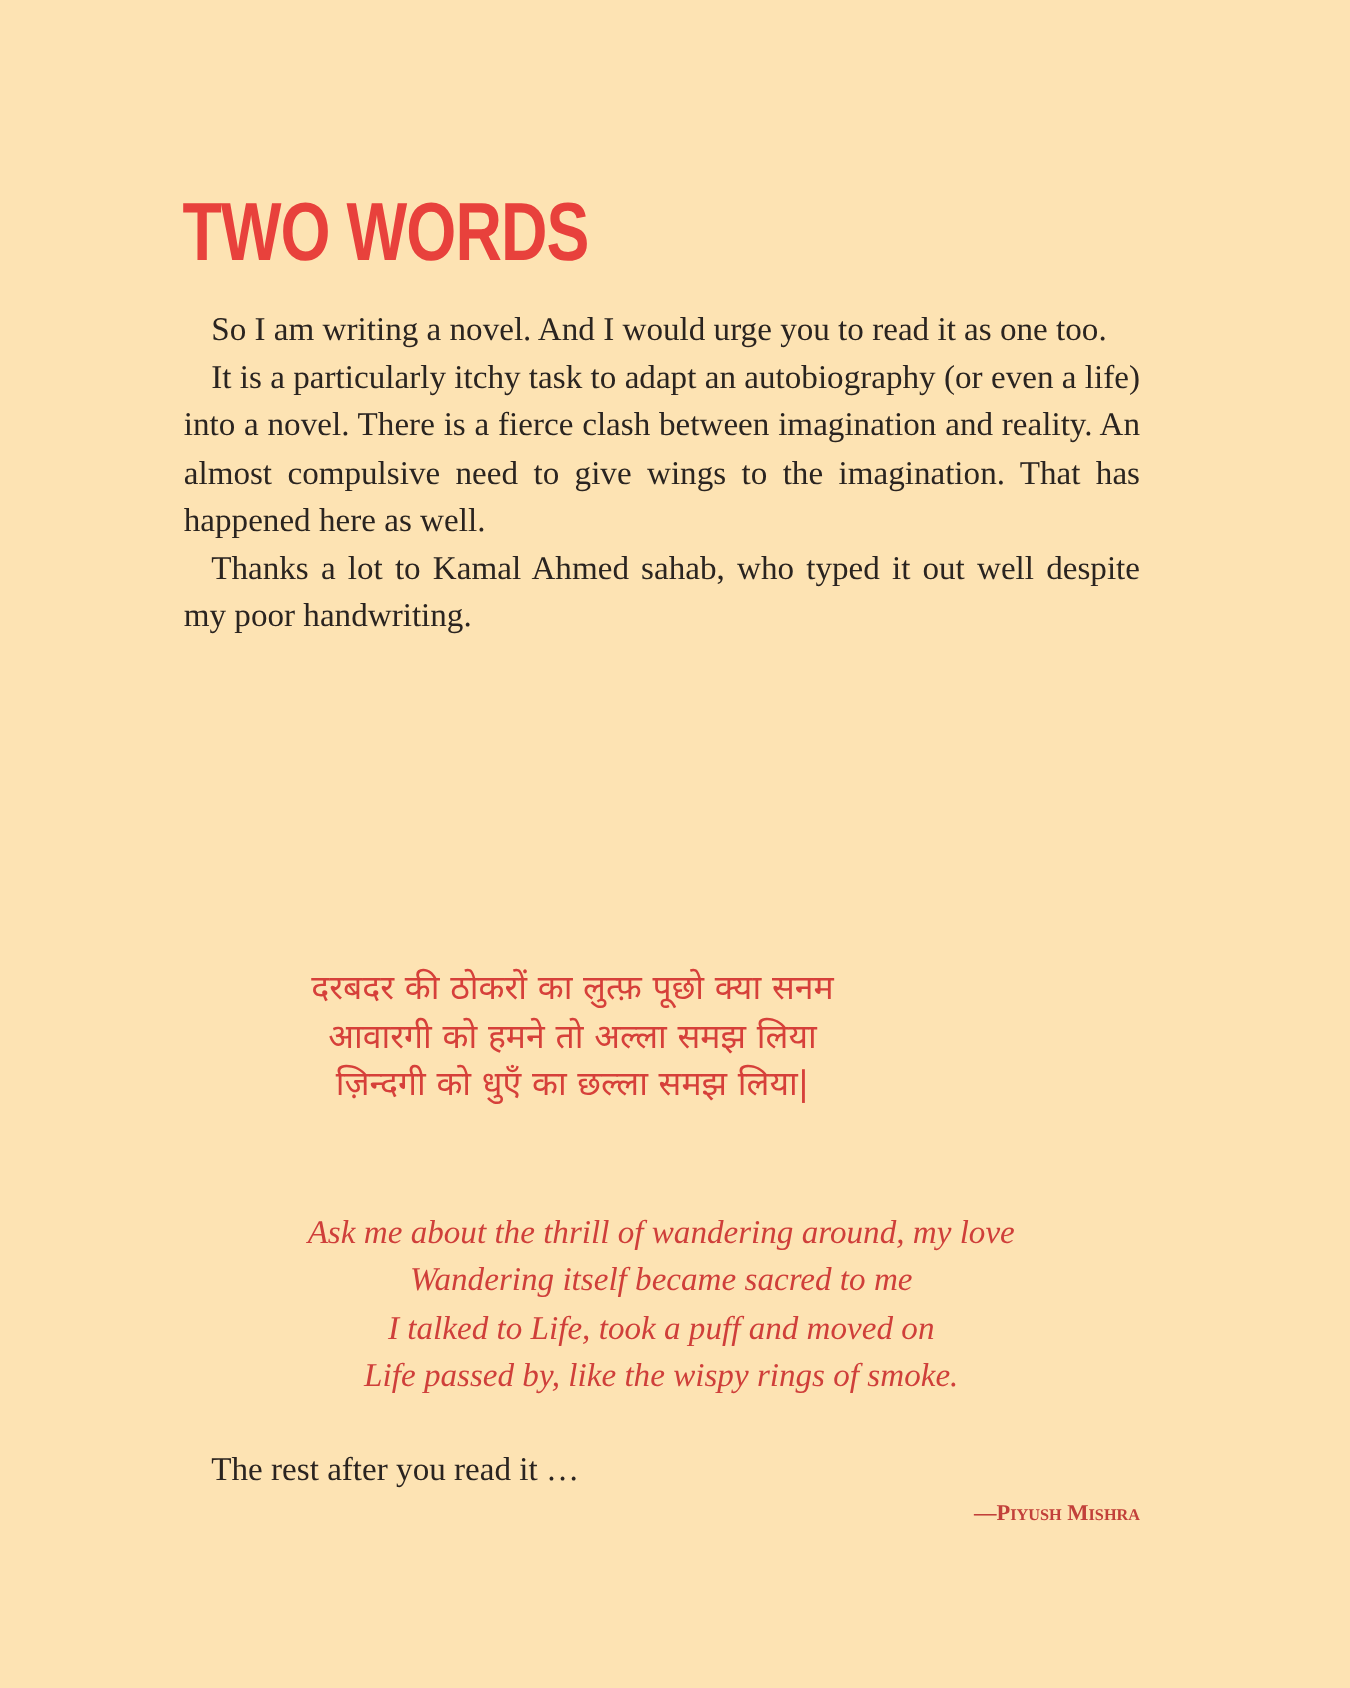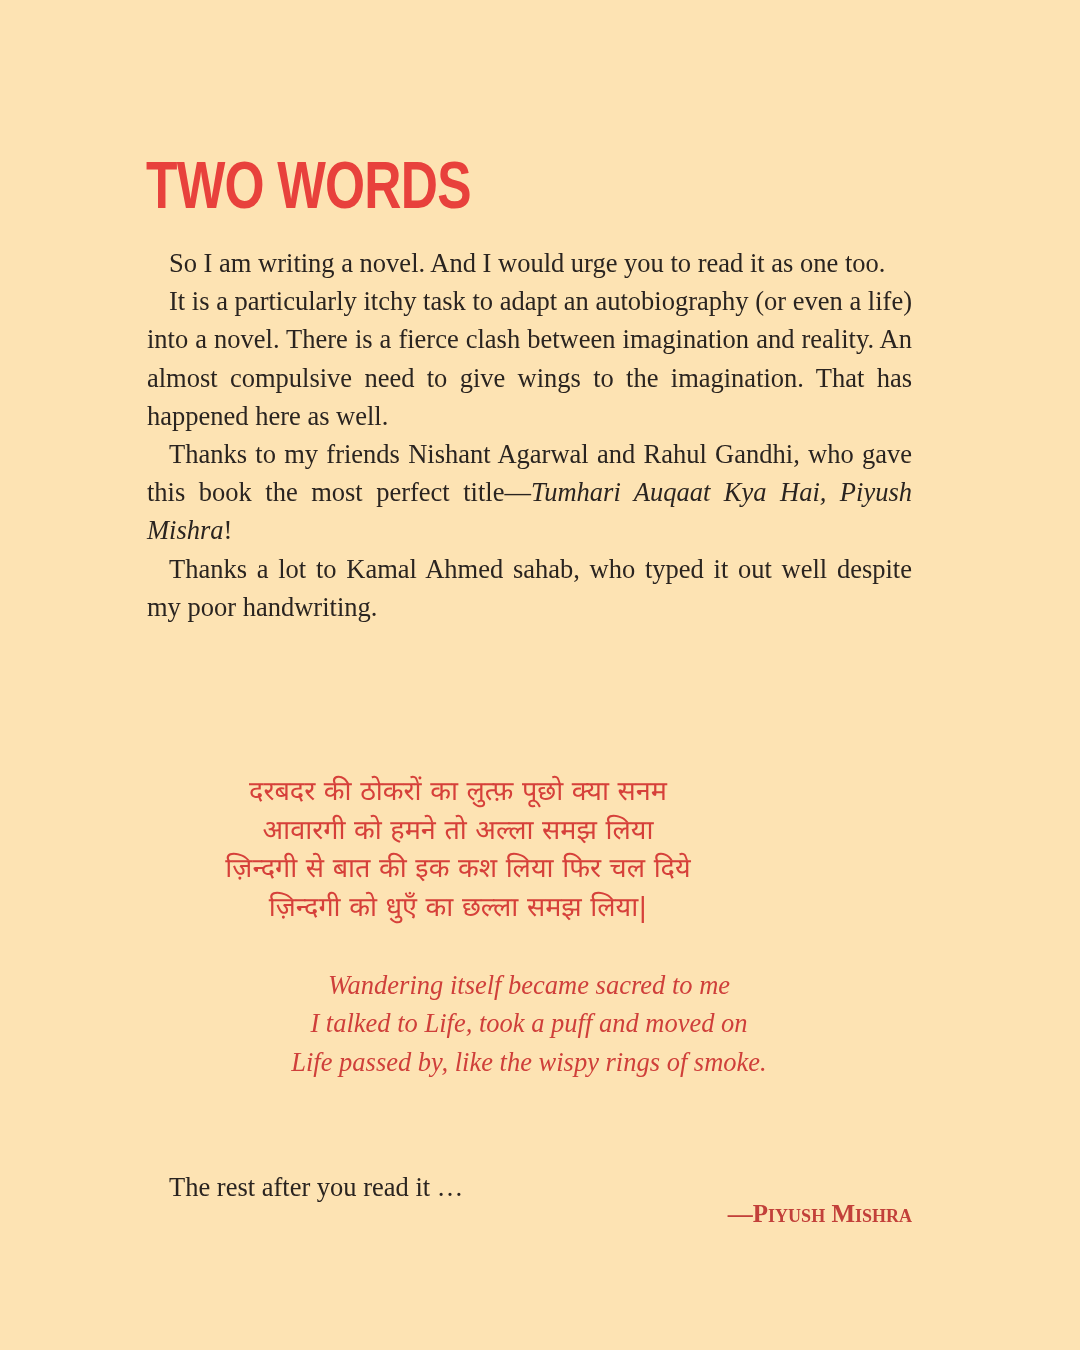--- a/index.html
+++ b/index.html
@@ -33,47 +33,45 @@
     font-size:27px; line-height:38.5px;
   }
   .eng-poem {
     position:absolute; left:0; width:1058px; top:966px;
     text-align:center; color:#cf3f3a;
     font-style:italic; font-size:26.5px; line-height:38.3px;
   }
   .rest {
     position:absolute; left:169px; top:1160px;
     font-size:26.5px;
-    margin-top:12px;
   }
   .sign {
     position:absolute; right:168px; top:1200px;
-    color:#c2403a; font-size:25px; font-weight:700;
+    color:#c2403a; font-size:18px; font-weight:700;
     font-variant:small-caps;
   }
 </style>
 </head>
 <body>
 
 <h1 class="title">TWO WORDS</h1>
 
 <div class="body">
   <p>So I am writing a novel. And I would urge you to read it as one too.</p>
   <p>It is a particularly itchy task to adapt an autobiography (or even a life) into a novel. There is a fierce clash between imagination and reality. An almost compulsive need to give wings to the imagination. That has happened here as well.</p>
-  <p><span>Thanks to my friends Nishant Agarwal and Rahul Gandhi, who gave this book the most perfect title—</span><i>Tumhari Auqaat Kya Hai, Piyush Mishra</i><span>!</span></p>
   <p>Thanks a lot to Kamal Ahmed sahab, who typed it out well despite my poor handwriting.</p>
 </div>
 
 <div class="hindi">
   <div>दरबदर की ठोकरों का लुत्फ़ पूछो क्या सनम</div>
   <div>आवारगी को हमने तो अल्ला समझ लिया</div>
-  <div>ज़िन्दगी से बात की इक कश लिया फिर चल दिये</div>
   <div>ज़िन्दगी को धुएँ का छल्ला समझ लिया|</div>
 </div>
 
 <div class="eng-poem">
+  <div>Ask me about the thrill of wandering around, my love</div>
   <div>Wandering itself became sacred to me</div>
   <div>I talked to Life, took a puff and moved on</div>
   <div>Life passed by, like the wispy rings of smoke.</div>
 </div>
 
 <div class="rest">The rest after you read it …</div>
 <div class="sign">—Piyush Mishra</div>
 
 </body></html>

